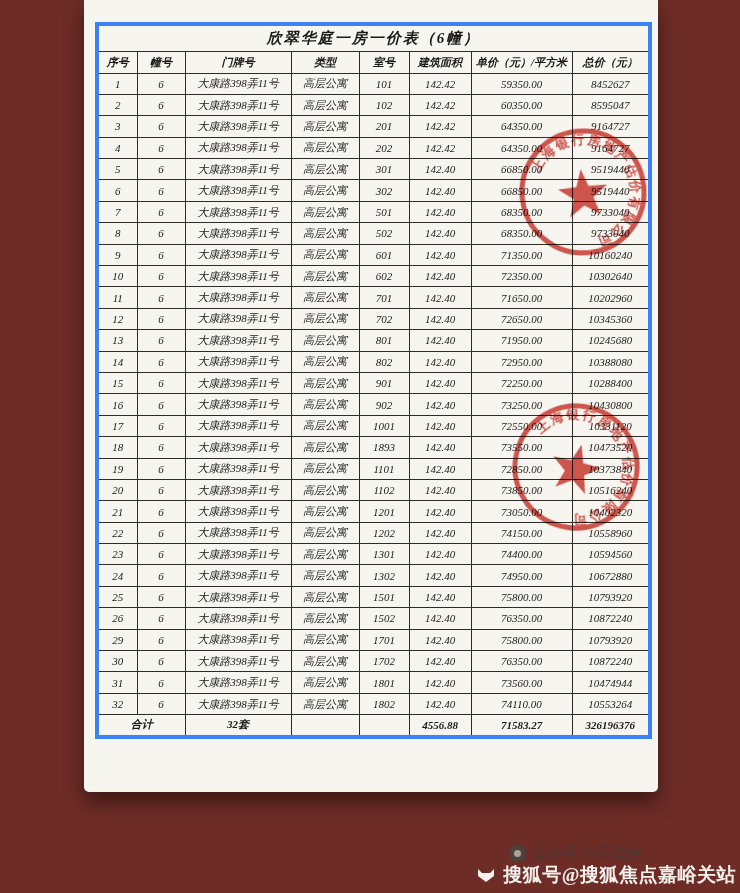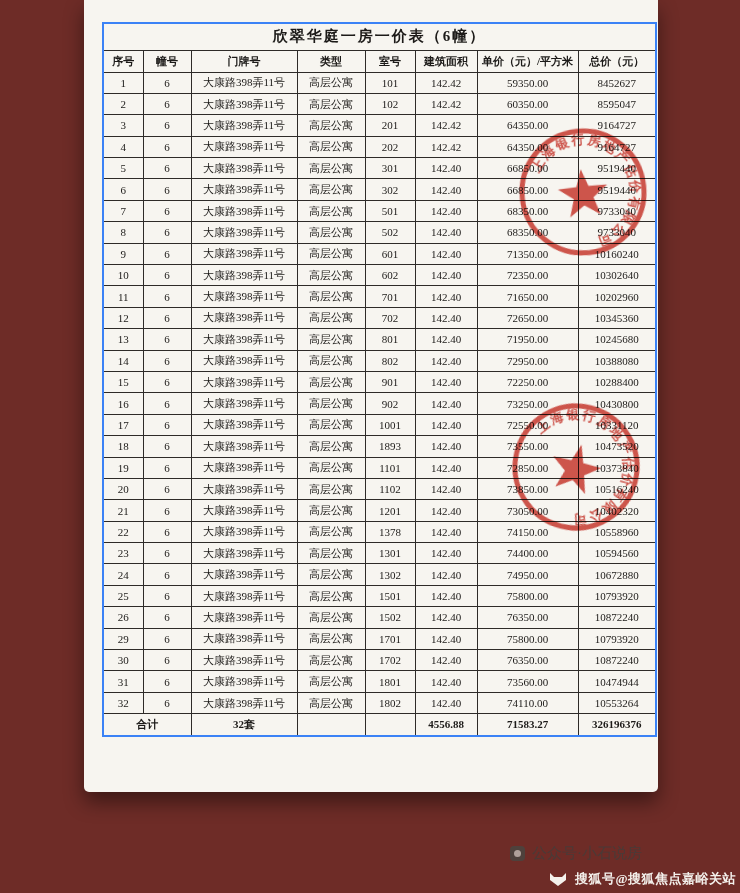--- a/index.html
+++ b/index.html
@@ -9,22 +9,23 @@
   .canvas { position:relative; width:740px; height:893px; background:#6e2c27; overflow:hidden; }
 
   .paper {
     position:absolute; left:84px; top:0; width:574px; height:792px;
     background:#f7f5f0; border-radius:0 0 5px 5px;
     box-shadow:0 10px 20px rgba(0,0,0,.45);
   }
 
   table.price {
     border-collapse:collapse; table-layout:fixed;
-    margin:22px 0 0 18px; width:553px;
-    border:2px solid #3b82f6;
+    margin:22px 0 0 11px; width:553px;
+    border:4px solid #3b82f6;
+    font-style:italic;
   }
   .price th, .price td {
     border:1px solid #2e2b28; text-align:center; vertical-align:middle;
     font-size:11px; color:#1c1a18; height:21.4px; padding:0 1px;
     overflow:hidden; white-space:nowrap;
   }
   .price .title-cell { font-size:15px; font-weight:bold; height:27px; letter-spacing:2px; }
   .price thead th { font-weight:bold; font-size:11px; height:22px; }
   .price tfoot td { font-weight:bold; height:22px; }
 
@@ -40,21 +41,21 @@
   }
   .wechat-icon {
     width:15px; height:15px; border-radius:4px; background:#4a4440;
     display:inline-flex; align-items:center; justify-content:center;
   }
   .wechat-icon i { display:block; width:7px; height:7px; border-radius:50%; background:#b9b1aa; }
 
   .sohu-line {
     position:absolute; right:4px; bottom:5px;
     display:flex; align-items:center; gap:8px;
-    color:#f4f1ec; font-size:13px; font-weight:bold;
+    color:#f4f1ec; font-size:19px; font-weight:bold;
     letter-spacing:.5px;
   }
 </style>
 </head>
 <body>
 
 <div class="canvas">
 
   <div class="paper">
 
@@ -293,21 +294,21 @@
             <td>1201</td>
             <td>142.40</td>
             <td>73050.00</td>
             <td>10402320</td>
           </tr>
           <tr>
             <td>22</td>
             <td>6</td>
             <td>大康路398弄11号</td>
             <td>高层公寓</td>
-            <td>1378</td>
+            <td>1202</td>
             <td>142.40</td>
             <td>74150.00</td>
             <td>10558960</td>
           </tr>
           <tr>
             <td>23</td>
             <td>6</td>
             <td>大康路398弄11号</td>
             <td>高层公寓</td>
             <td>1301</td>

